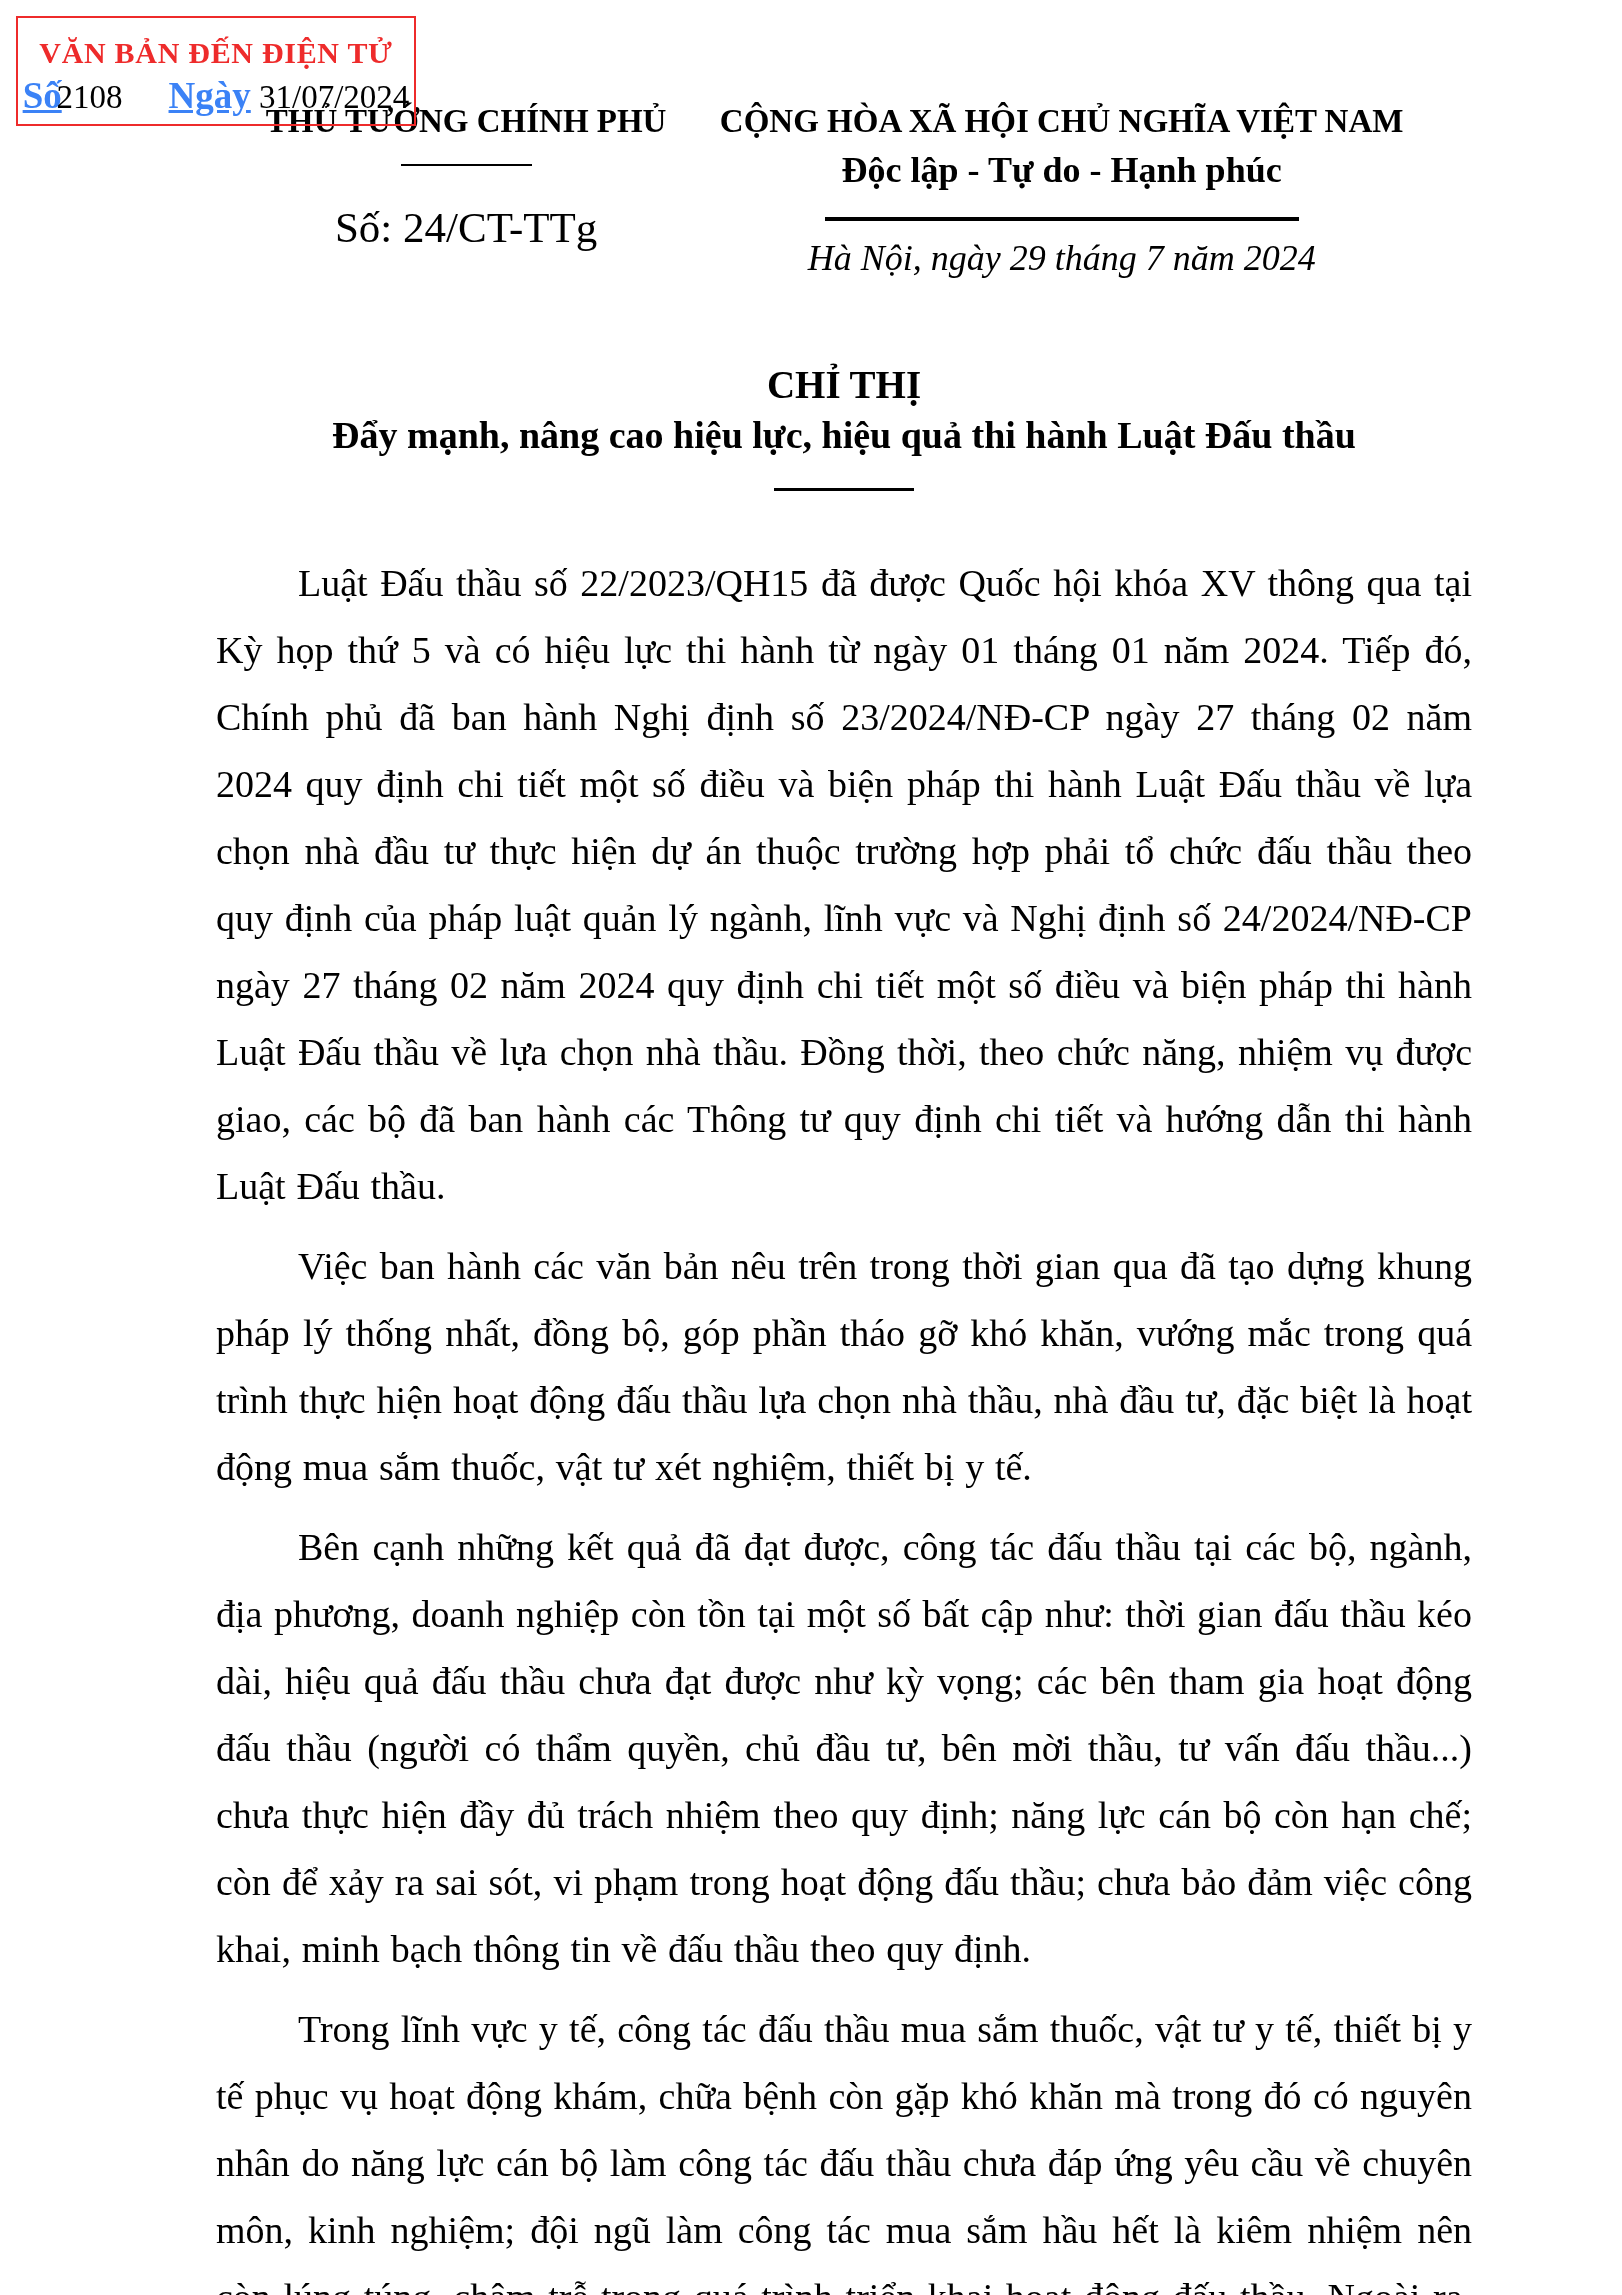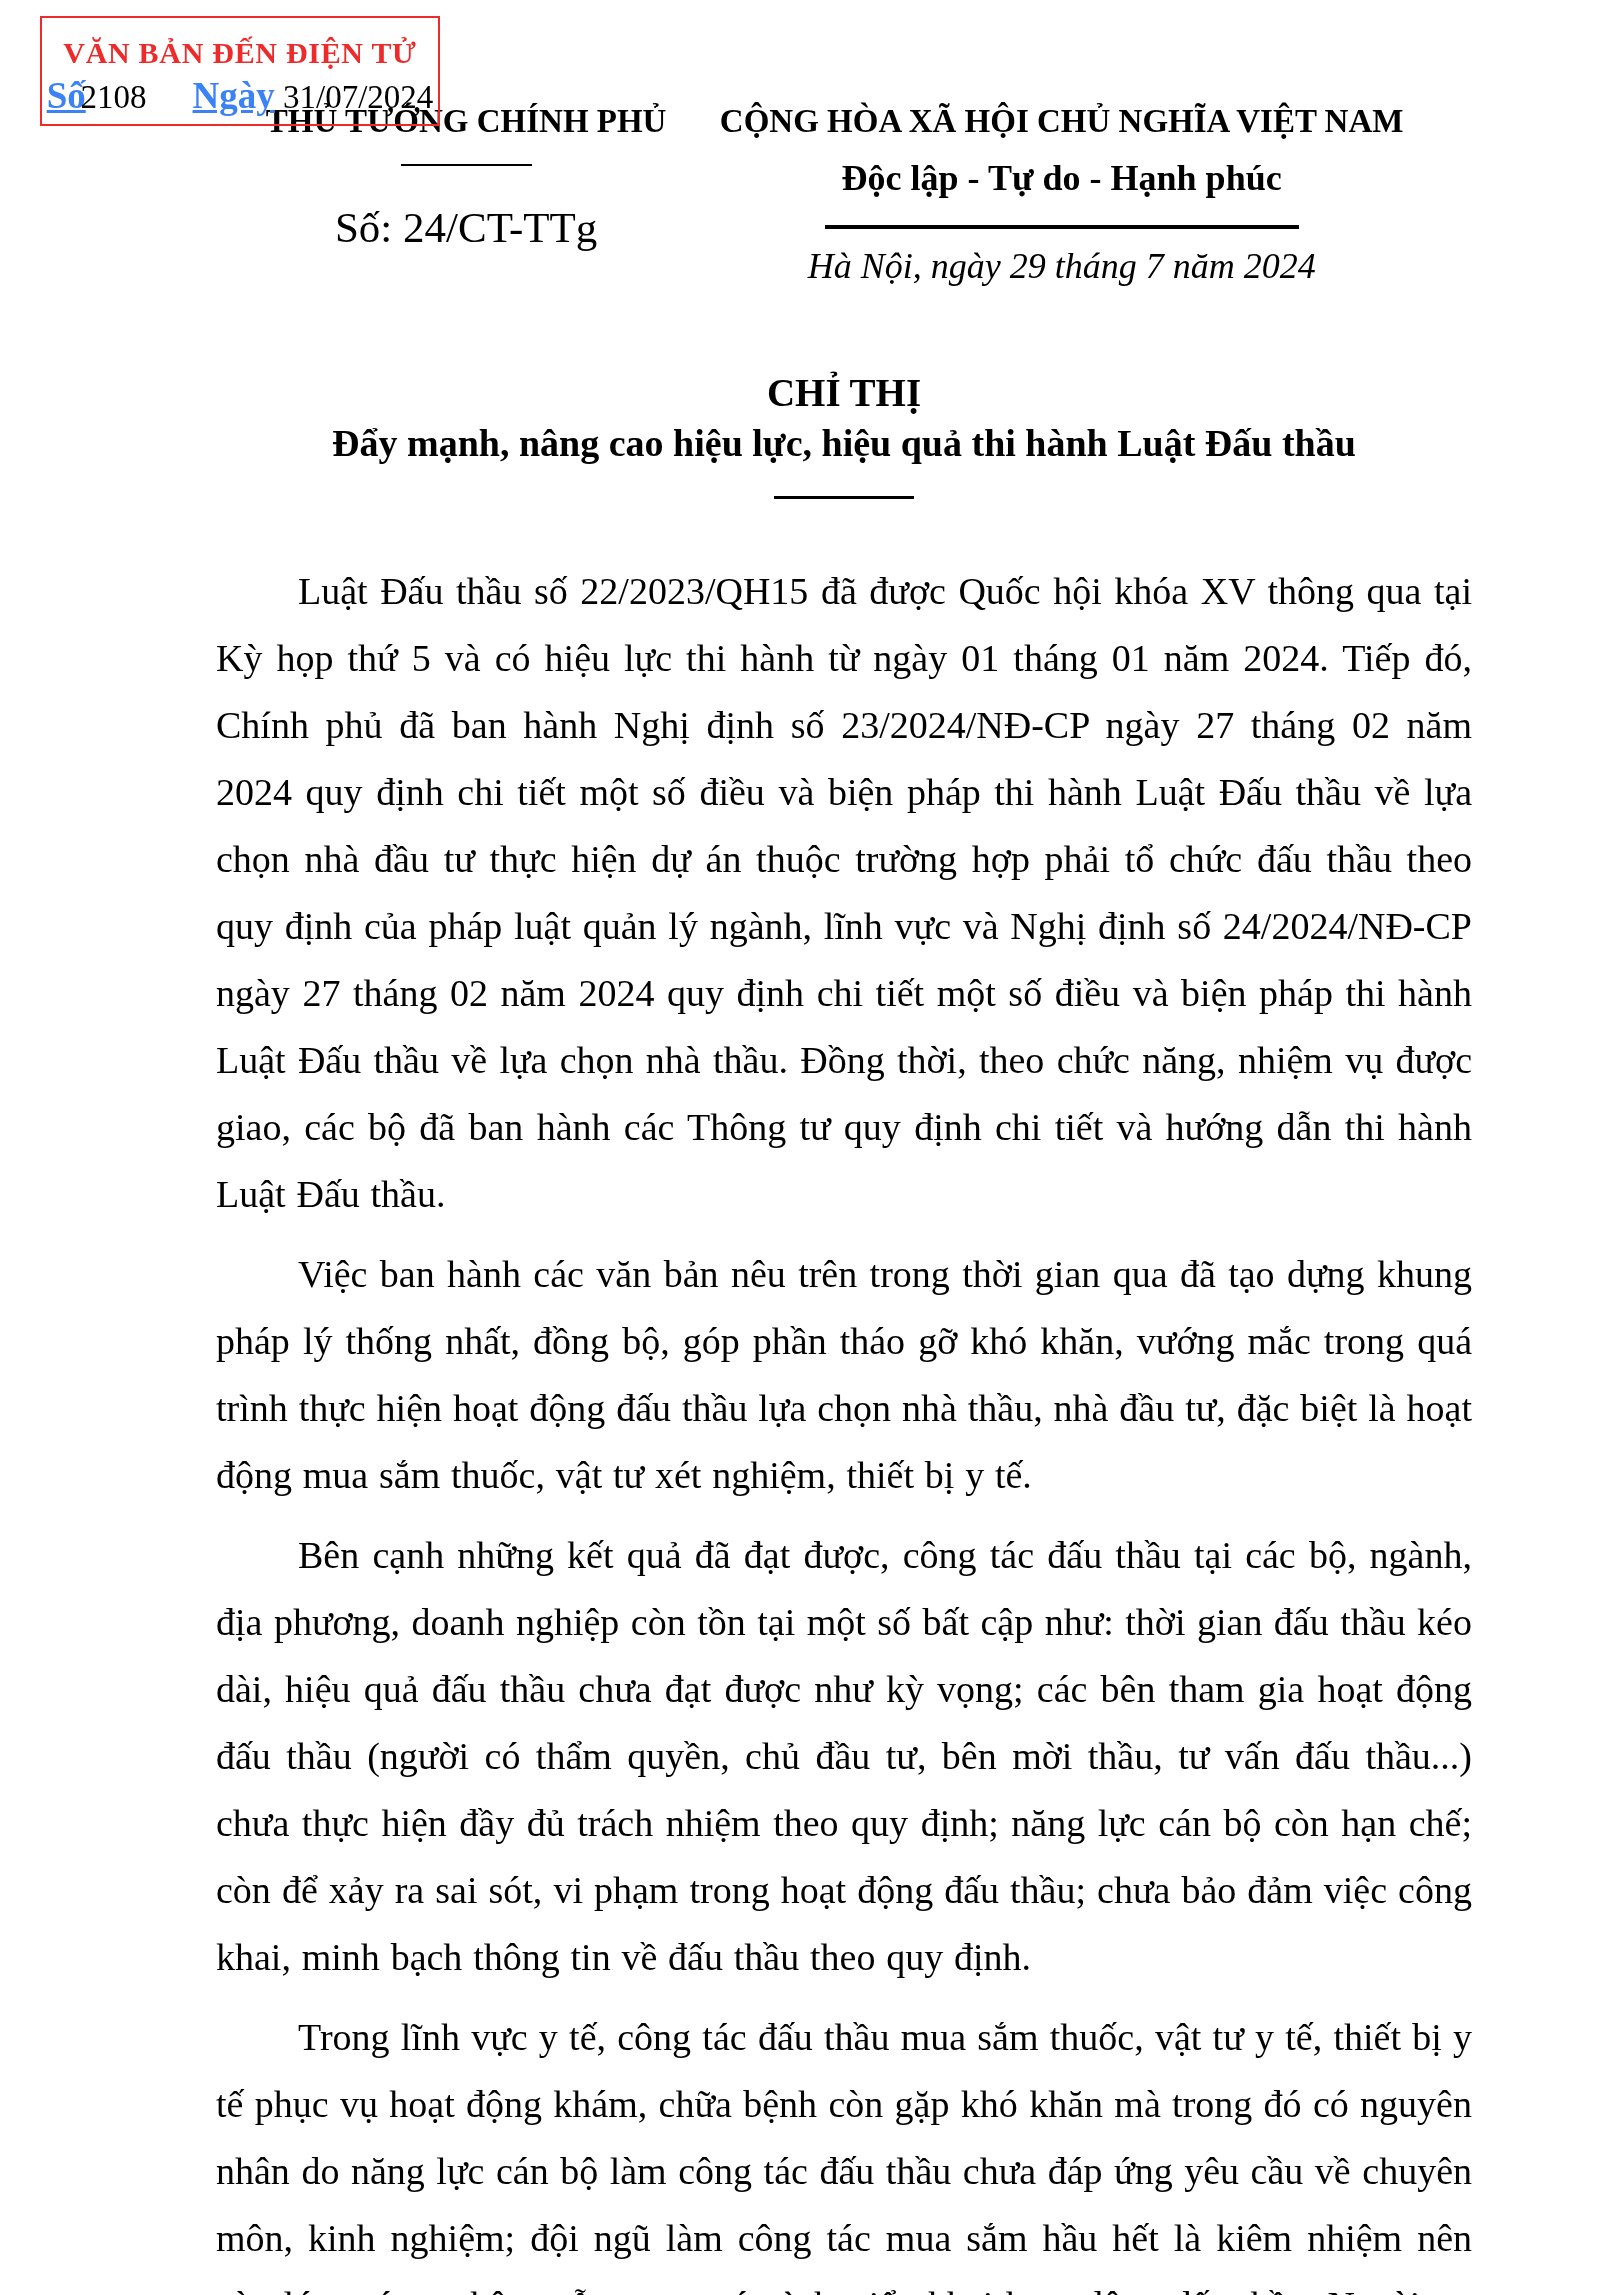--- a/index.html
+++ b/index.html
@@ -18,21 +18,21 @@
   }
   .page {
     position: relative;
     width: 100%;
     height: 100%;
   }
 
   
   .stamp {
     position: absolute;
-    left: 40px;
+    left: 16px;
     top: 15.7px;
     width: 400px;
     height: 110px;
     border: 2.6px solid #ee2b2b;
     box-sizing: border-box;
     text-align: center;
     padding-top: 18.3px;
   }
   .stamp-title {
     color: #ee2b2b;
@@ -96,21 +96,21 @@
   .national-title {
     font-weight: bold;
     font-size: 33px;
     line-height: 38px;
     white-space: nowrap;
   }
   .national-motto {
     font-weight: bold;
     font-size: 36px;
     line-height: 41px;
-    margin-top: 18px;
+    margin-top: 10px;
     white-space: nowrap;
   }
   .motto-divider {
     width: 474px;
     height: 3.9px;
     background: #000;
     margin: 26px auto 0 auto;
   }
   .place-date {
     margin-top: 17px;

